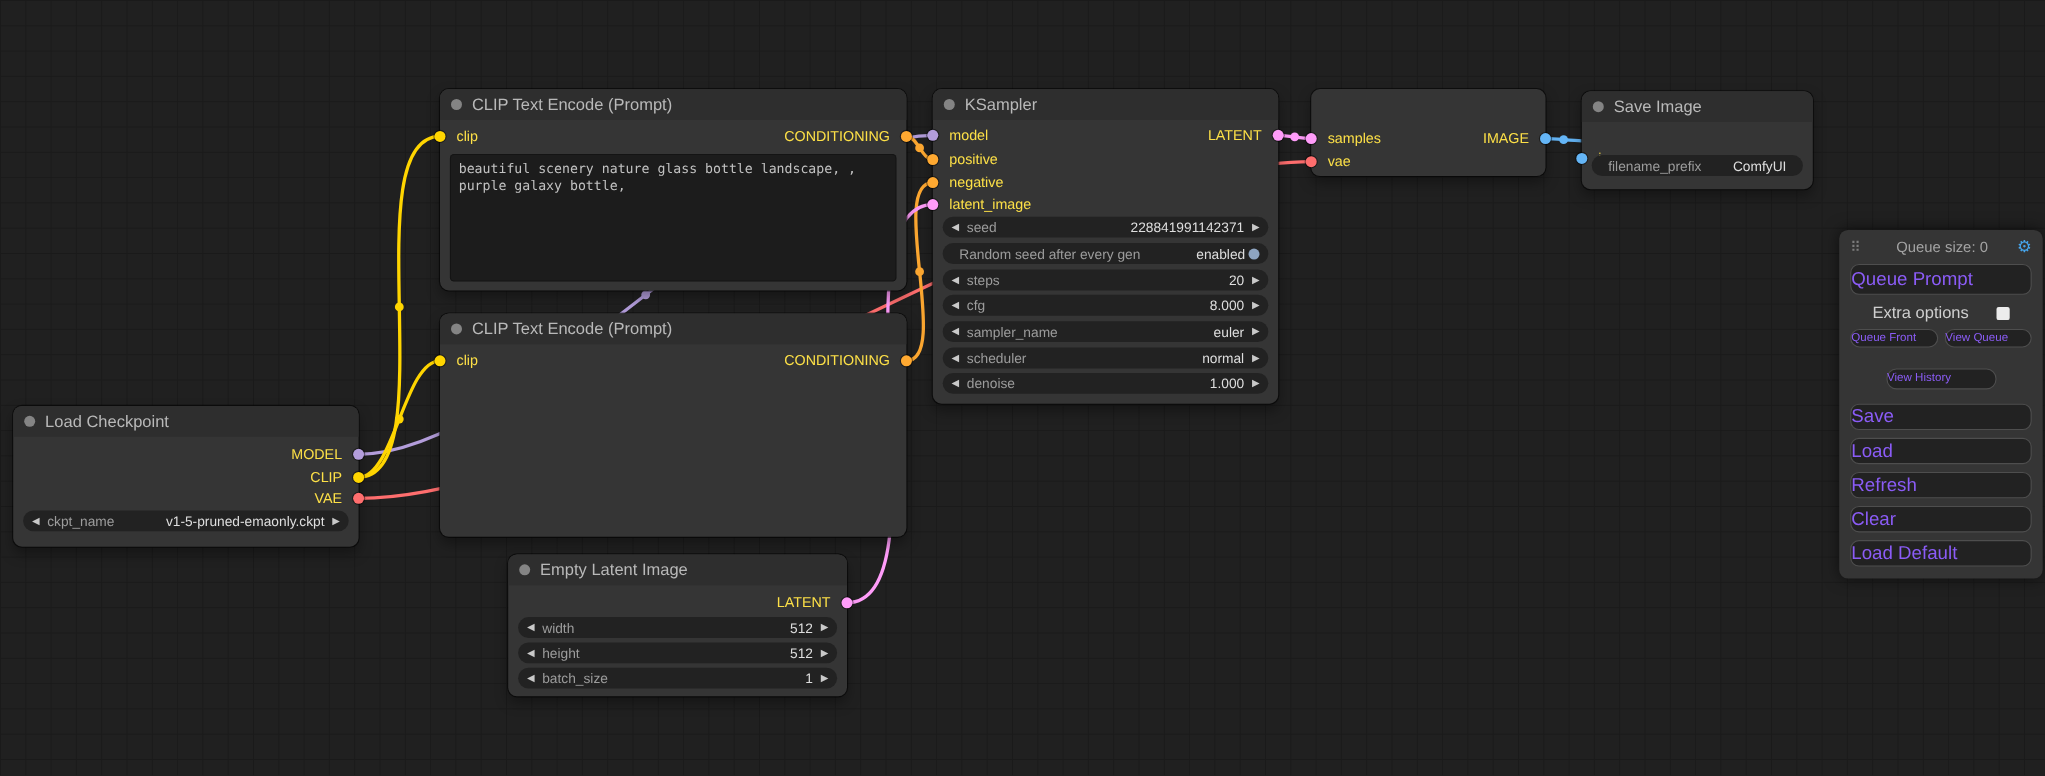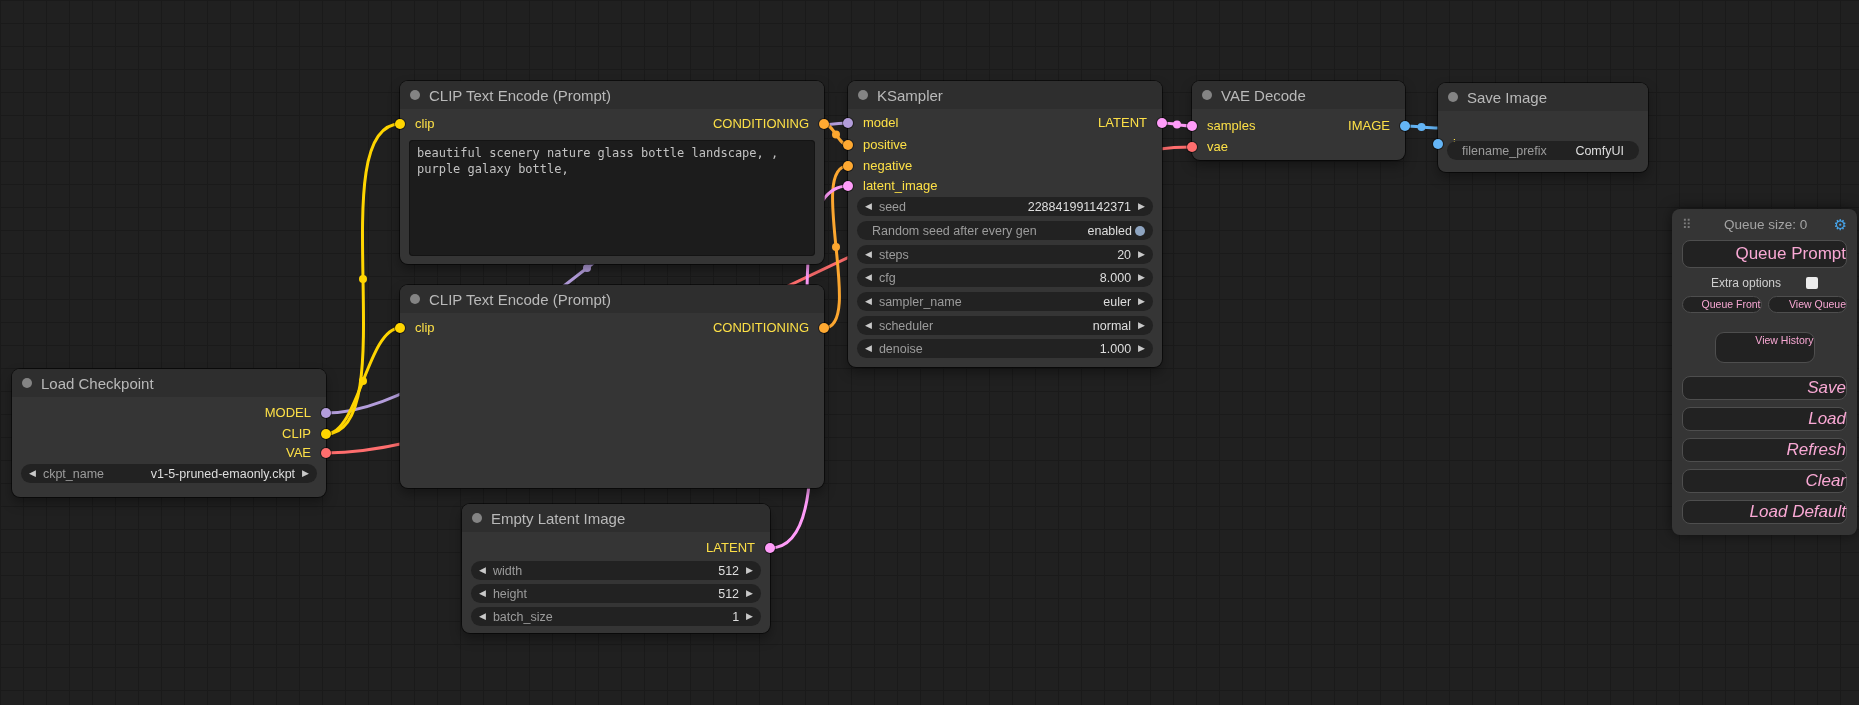--- a/index.html
+++ b/index.html
@@ -45,30 +45,30 @@
     padding:5px 8px; white-space:pre-wrap; overflow:hidden; }
 
   #queue-panel { position:absolute; background:#353535; border-radius:8px;
     box-shadow:0 0 14px rgba(0,0,0,.55); padding:8px 10px 4px 10px;
     display:flex; flex-direction:column; }
   .qp-header { display:flex; align-items:center; margin-bottom:8px; }
   .drag-handle { color:#7c7c7c; font-size:13px; margin-right:6px; }
   .qp-size { flex:1; text-align:center; color:#a3a3a3; font-size:13.5px; }
   .gear { color:#46a4ea; font-size:15px; line-height:1; }
   .qp-btn { background:#222; border:1px solid #4e4e4e; border-radius:8px;
-    color:#f9a8d4; text-align:right; cursor:pointer; }
+    color:#8b5cf6; text-align:left; cursor:pointer; }
   #queue-prompt-button { height:28px; font-size:17px; line-height:26px; margin-bottom:8px; }
   .extra-row { display:flex; justify-content:center; align-items:center; gap:25px;
-    color:#cfcfcf; font-size:12px; margin-bottom:6px; }
+    color:#cfcfcf; font-size:15px; margin-bottom:6px; }
   .checkbox { width:12px; height:12px; background:#ececec; border-radius:2px; flex:none; }
   .small-row { display:flex; gap:6px; margin-bottom:19px; }
   .qp-btn.small { flex:1; font-size:10.5px; height:17px; line-height:15px; border-radius:9px; }
   .qp-btn.history { width:100px; margin:0 auto 13px auto; font-size:10.5px;
-    height:31px; line-height:15px; border-radius:9px; }
-  .qp-btn.big { height:24px; font-size:17px; line-height:22px; margin-bottom:7px;font-style:italic; }
+    height:19px; line-height:15px; border-radius:9px; }
+  .qp-btn.big { height:24px; font-size:17px; line-height:22px; margin-bottom:7px; }
 </style>
 </head>
 <body>
 
 <div id="canvas">
   <svg id="link-layer" width="1859" height="705">
       <path d="M 326 413 C 475.28663704431153 413 698.7133629556885 123 848 123" stroke="#B39DDB" stroke-width="3" fill="none"></path>
       <circle cx="587" cy="268" r="4" fill="#B39DDB"></circle>
       <path d="M 326 453 C 555.6181613026287 453 962.3818386973713 147 1192 147" stroke="#FF6E6E" stroke-width="3" fill="none"></path>
       <circle cx="759" cy="300" r="4" fill="#FF6E6E"></circle>
@@ -230,24 +230,20 @@
     <span class="arrow">▶</span>
         </div>
         <div class="widget" style="top:258px">
     <span class="arrow">◀</span>
     <span class="w-name">denoise</span>
     <span class="w-value">1.000</span>
     <span class="arrow">▶</span>
         </div>
       </div>
       <div class="graph-node" style="left: 1192px; top: 81px; width: 213px; height: 79px;">
-        <div class="node-title">
-    <span class="title-dot"></span>
-    <span class="title-text">VAE Decode</span>
-        </div>
         <div class="slot" style="top:36px">
       <span class="slot-dot in-dot" style="background:#FF9CF9"></span>
       <span class="slot-label in-label">samples</span>
         </div>
         <div class="slot" style="top:57px">
       <span class="slot-dot in-dot" style="background:#FF6E6E"></span>
       <span class="slot-label in-label">vae</span>
         </div>
         <div class="slot" style="top:36px">
       <span class="slot-label out-label">IMAGE</span>

